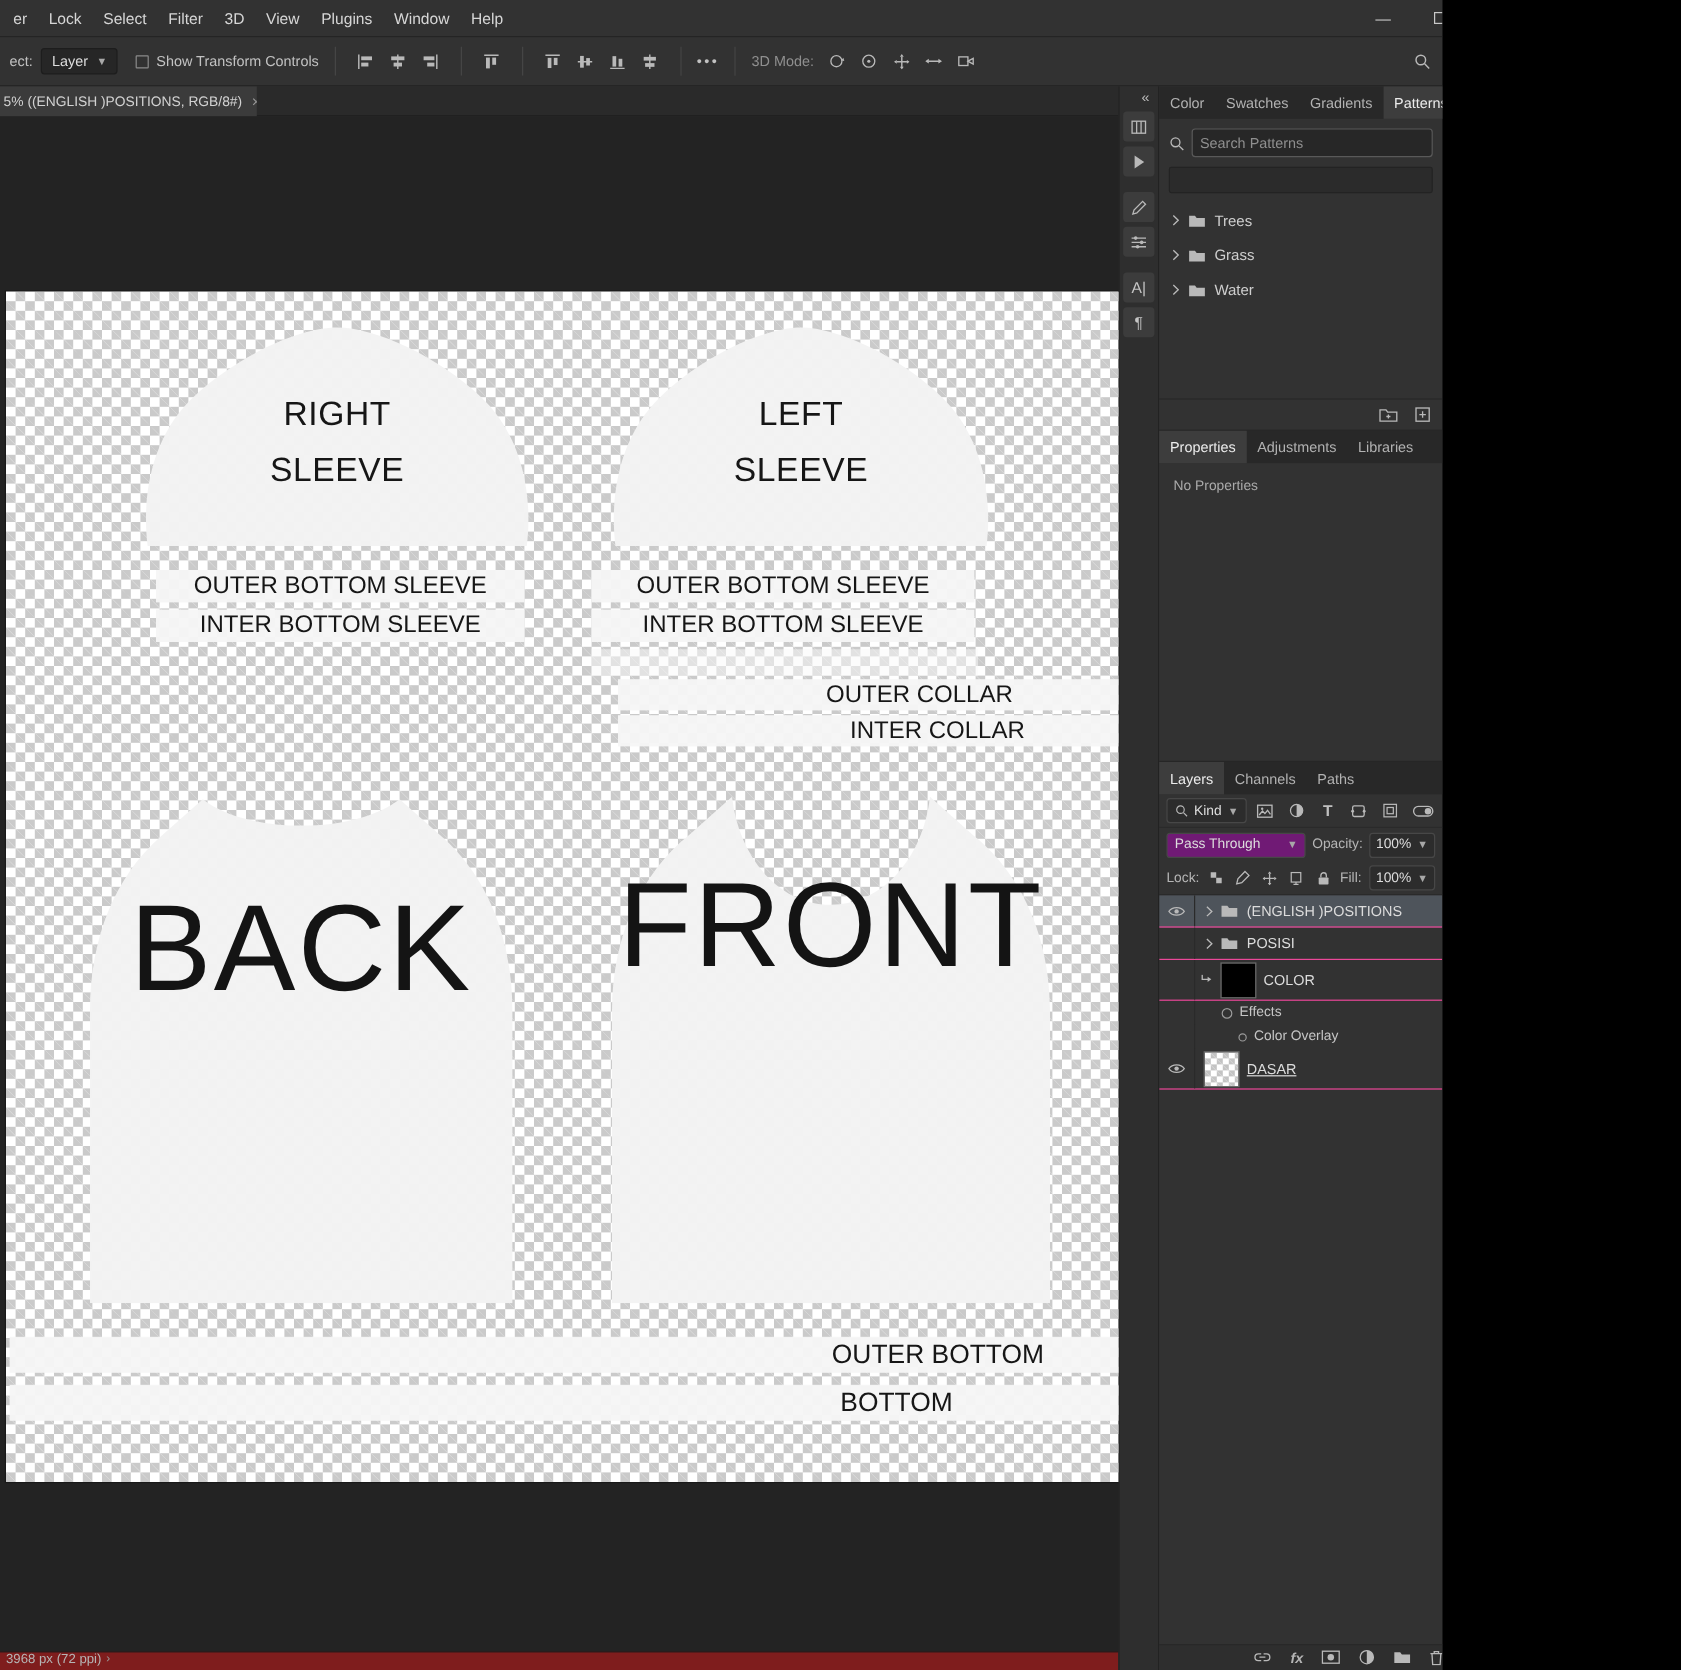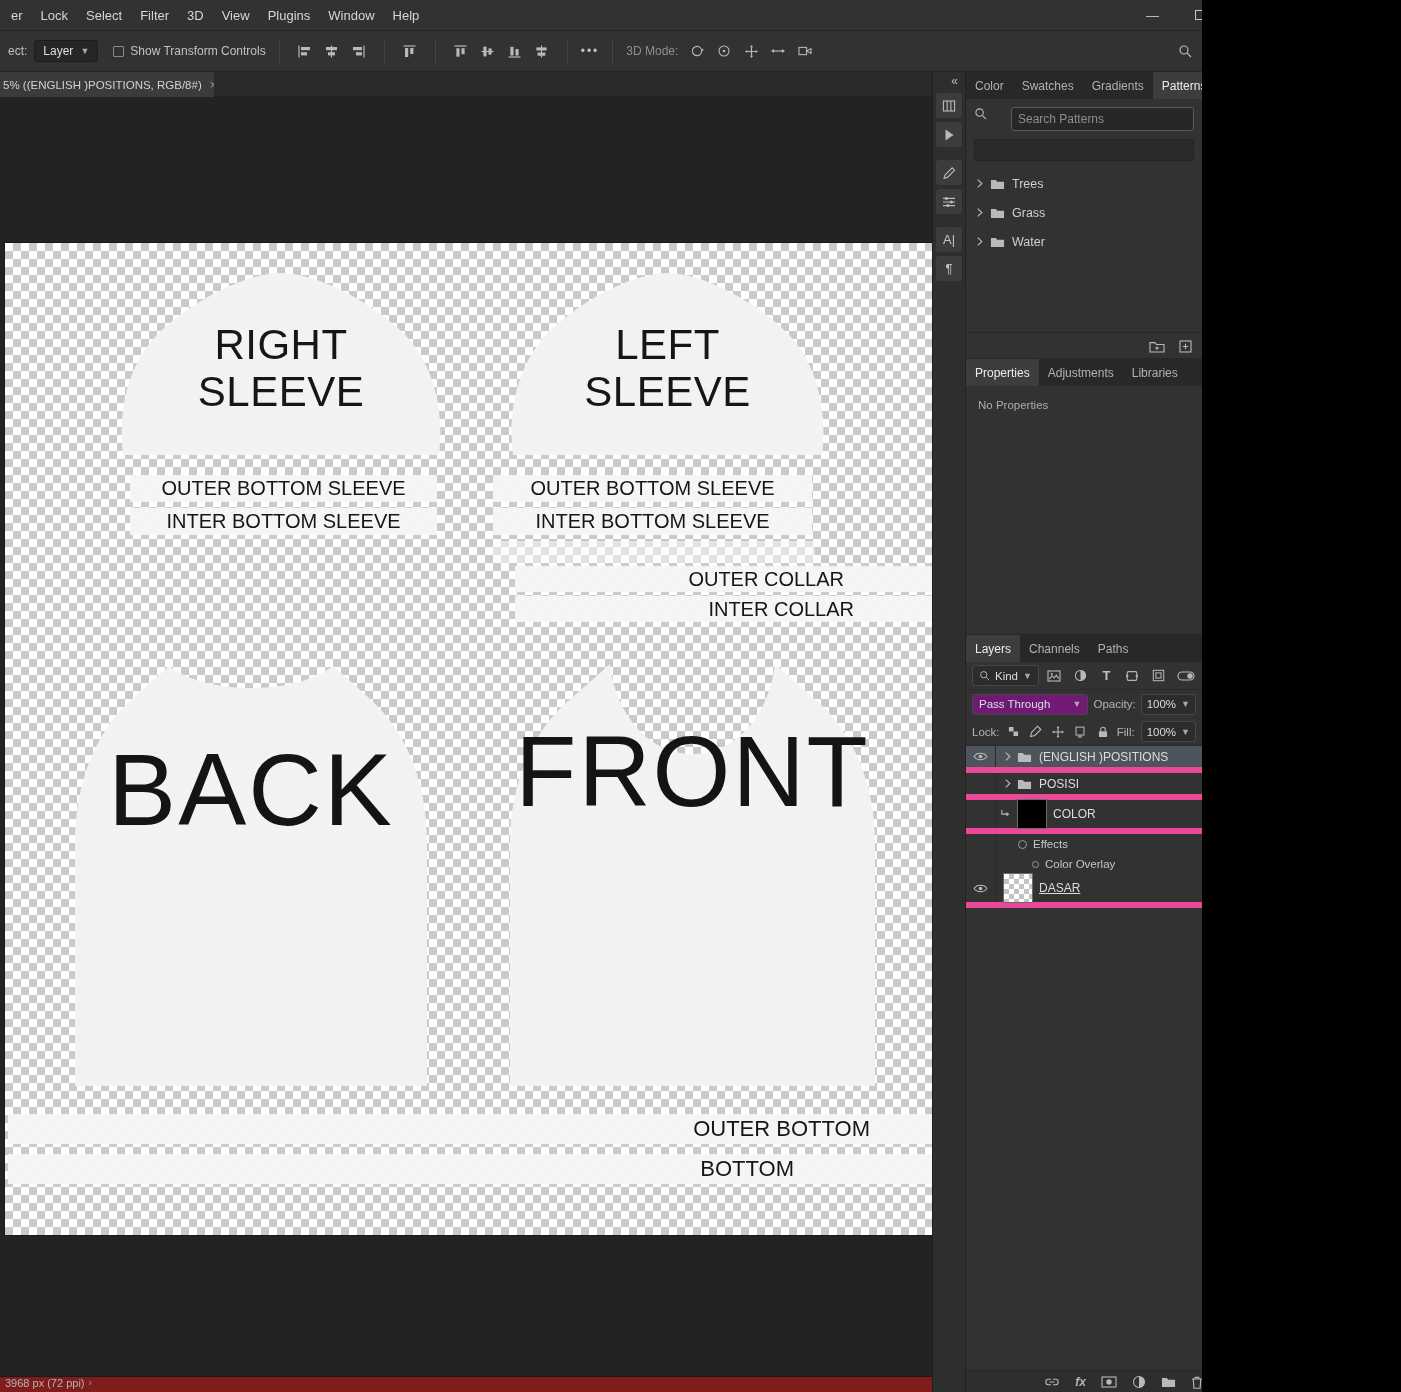--- a/index.html
+++ b/index.html
@@ -41,21 +41,21 @@
 
 .canvas-area{position:relative;flex:1;background:#232323;overflow:hidden}
 .document{position:absolute;left:5px;top:146px;width:990px;height:992px;background-color:#fff;
  background-image:linear-gradient(45deg,#cacaca 25%,transparent 25%,transparent 75%,#cacaca 75%),
                   linear-gradient(45deg,#cacaca 25%,transparent 25%,transparent 75%,#cacaca 75%);
  background-size:16px 16px;background-position:0 0,8px 8px;box-shadow:0 0 0 1px #191919}
 .piece{position:absolute}
 .shape{position:absolute;inset:0;width:100%;height:100%}
 .shape path{fill:#f3f3f3;fill-opacity:.97}
 .piece-label{position:absolute;inset:0;display:flex;flex-direction:column;align-items:center;color:#161616}
-.sleeve-label{padding-top:56px;font-size:42px;line-height:47px;letter-spacing:.5px;text-align:left}
+.sleeve-label{padding-top:56px;font-size:28px;line-height:47px;letter-spacing:.5px;text-align:left}
 .big-label{position:absolute;left:0;right:0;text-align:center;letter-spacing:2px;color:#141414;white-space:nowrap}
 .back-label{top:84px;font-size:102px}
 .front-label{top:66px;font-size:100px}
 .strip{position:absolute;background:rgba(246,246,246,.95);display:flex;align-items:center;justify-content:center;color:#161616;font-size:20px;white-space:nowrap}
 .strip.alignr{justify-content:flex-end}
 .strip.big{font-size:22px}
 .faint{background:rgba(250,250,250,.5)}
 
 
 .statusbar{height:16px;background:#7f1d1d;border-top:1px solid #1b1b1b;display:flex;align-items:flex-start;font-size:11px;color:#b5b5b5;padding-left:5px;gap:4px;flex:0 0 auto}
@@ -70,21 +70,21 @@
 
 .panel-col{width:236px;display:flex;flex-direction:column;background:#323232;flex:0 0 auto;min-height:0}
 .panel{display:flex;flex-direction:column;min-height:0}
 .panel-tabs{height:27px;background:#282828;display:flex;align-items:stretch;flex:0 0 auto}
 .ptab{display:flex;align-items:center;padding:0 9px;font-size:12px;color:#b2b2b2;white-space:nowrap}
 .ptab.active{background:#3d3d3d;color:#ececec}
 .patterns{height:287px;border-bottom:1px solid #262626}
 .properties{height:276px;border-bottom:1px solid #262626}
 .layers{flex:1}
 
-.search-row{display:flex;align-items:flex-start;gap:24px;padding:8px 8px 4px}
+.search-row{display:flex;align-items:center;gap:6px;padding:8px 8px 4px}
 .search-box{flex:1;height:24px;background:#272727;border:1px solid #595959;border-radius:3px;display:flex;align-items:center;padding:0 6px}
 .search-box input{flex:1;background:transparent;border:0;outline:0;color:#ddd;font-size:12px;font-family:"Liberation Sans",sans-serif}
 .search-box input::placeholder{color:#8f8f8f}
 .pattern-empty{height:22px;margin:4px 8px 8px;background:#2b2b2b;border:1px solid #232323;border-radius:2px}
 .tree-row{height:29px;display:flex;align-items:center;gap:7px;padding-left:10px;font-size:12.5px;color:#cfcfcf}
 .panel-fill{flex:1}
 .panel-foot{height:26px;display:flex;align-items:center;justify-content:flex-end;gap:14px;padding:0 10px;border-top:1px solid #282828}
 .noprops{font-size:11.5px;color:#ababab;padding:13px 12px}
 
 .lfilter{height:28px;display:flex;align-items:center;gap:5px;padding:0 6px;border-bottom:1px solid #2a2a2a}
@@ -93,21 +93,21 @@
 .ficon-T{font-size:13px;font-weight:bold;color:#c0c0c0}
 .ltoggle{margin-left:auto}
 .lblend{height:28px;display:flex;align-items:center;gap:5px;padding:0 6px}
 .blend-select{width:118px;height:21px;display:flex;align-items:center;justify-content:space-between;background:#701a75;border:1px solid #474747;border-radius:3px;padding:0 6px;font-size:11.5px;color:#ddd}
 .small-label{font-size:11.5px;color:#b5b5b5;white-space:nowrap}
 .num-select{height:21px;display:flex;align-items:center;gap:5px;background:#2c2c2c;border:1px solid #474747;border-radius:3px;padding:0 5px;font-size:11.5px;color:#ddd}
 .llock{height:28px;display:flex;align-items:center;gap:6px;padding:0 6px;border-bottom:1px solid #2a2a2a}
 .lock-ic{width:17px;display:flex;justify-content:center;color:#b5b5b5}
 
 .lrows{flex:1;overflow:hidden;display:flex;flex-direction:column}
-.lrow{display:flex;align-items:center;border-bottom:6px solid #ec4899;position:relative}
+.lrow{display:flex;align-items:center;border-bottom:1px solid #ec4899;position:relative}
 .h27{height:27px}.h34{height:34px}
 .h20{height:20px;border-bottom:none}
 .lrow.selected{background:#4e545b}
 .eye-cell{width:30px;align-self:stretch;display:flex;align-items:center;justify-content:center;border-right:1px solid #2a2a2a;flex:0 0 auto}
 .lname{font-size:12px;color:#dcdcdc;margin-left:7px;white-space:nowrap}
 .lname.small{font-size:11.5px;color:#c6c6c6;margin-left:6px}
 .uline{text-decoration:underline}
 .lthumb{width:28px;height:28px;margin-left:8px;flex:0 0 auto}
 .lthumb.black{background:#000;outline:1px solid #6a6a6a}
 .lthumb.checkers{background-color:#fff;outline:1px solid #6a6a6a;

